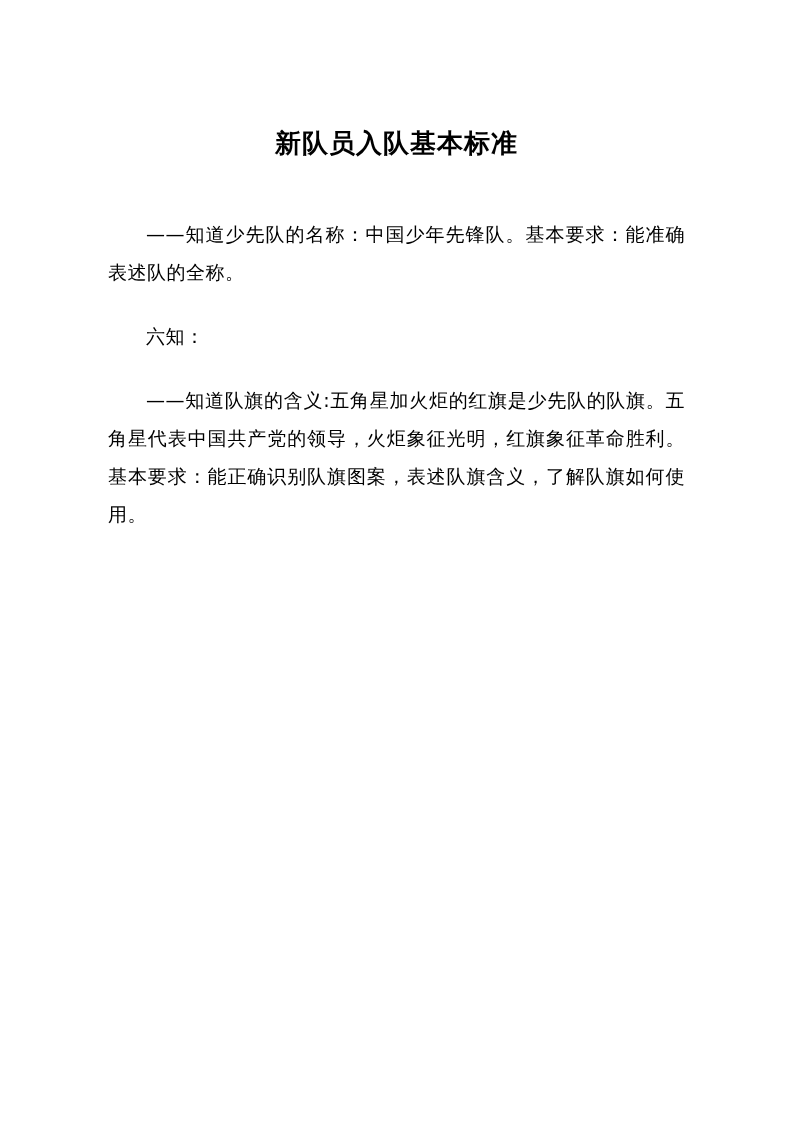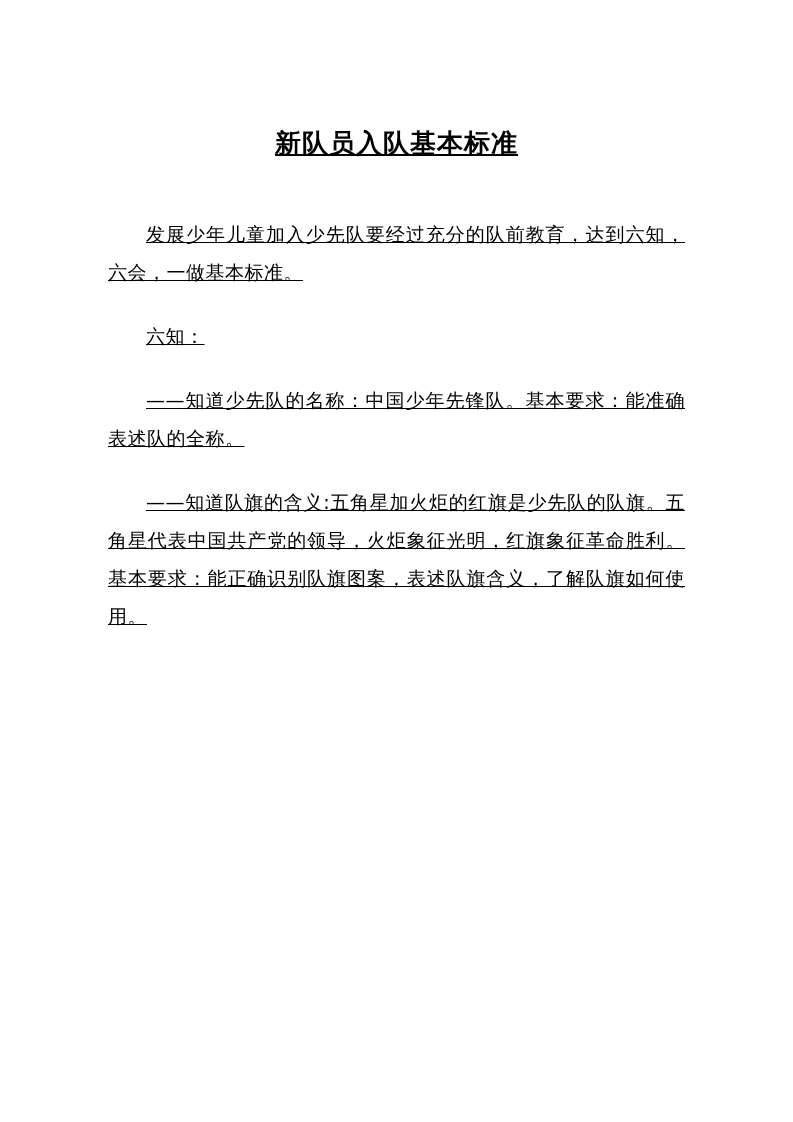--- a/index.html
+++ b/index.html
@@ -14,21 +14,20 @@
     color: #000000;
     overflow: hidden;
   }
   .page {
     position: relative;
     width: 793px;
     height: 1122px;
     box-sizing: border-box;
     padding: 96px 108px 80px 108px;
     background: #ffffff;
-    text-decoration: underline;
   }
   .doc-title {
     font-size: 26px;
     font-weight: bold;
     text-align: center;
     letter-spacing: 1px;
     line-height: 1.5;
     margin: 28px 0 0 0;
   }
   .body-block {
@@ -46,18 +45,17 @@
   p.para:last-child {
     margin-bottom: 0;
   }
 </style>
 </head>
 <body>
 
 <div class="page">
   <h1 class="doc-title">新队员入队基本标准</h1>
   <div class="body-block">
-    <p class="para">发展少年儿童加入少先队要经过充分的队前教育，达到六知，六会，一做基本标准。</p>
+    <p class="para">——知道少先队的名称：中国少年先锋队。基本要求：能准确表述队的全称。</p>
     <p class="para">六知：</p>
-    <p class="para">——知道少先队的名称：中国少年先锋队。基本要求：能准确表述队的全称。</p>
     <p class="para">——知道队旗的含义:五角星加火炬的红旗是少先队的队旗。五角星代表中国共产党的领导，火炬象征光明，红旗象征革命胜利。基本要求：能正确识别队旗图案，表述队旗含义，了解队旗如何使用。</p>
   </div>
 </div>
 
 </body></html>

